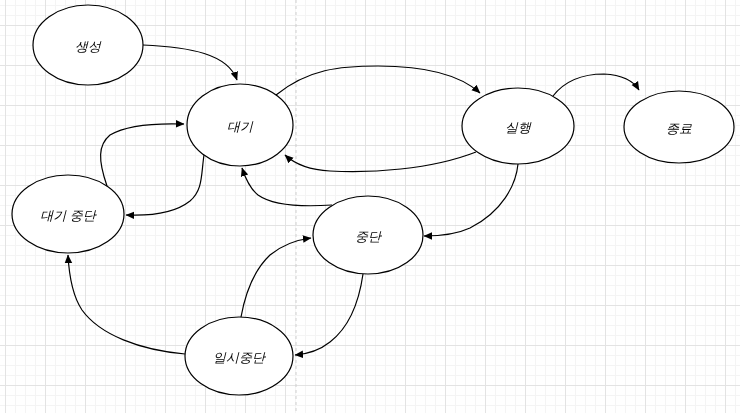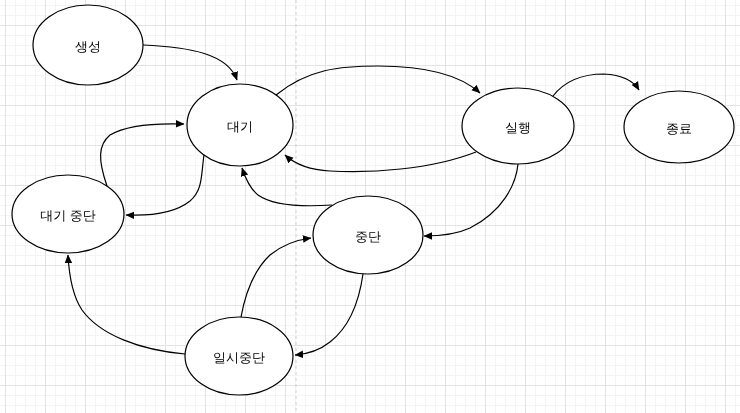--- a/index.html
+++ b/index.html
@@ -14,20 +14,21 @@
     overflow: hidden;
     background-color: #ffffff;
     
     background-image:
       linear-gradient(to bottom, #e3e3e3 1px, transparent 1px),
       linear-gradient(to right,  #e3e3e3 1px, transparent 1px),
       linear-gradient(to bottom, #f4f4f4 1px, transparent 1px),
       linear-gradient(to right,  #f4f4f4 1px, transparent 1px);
     background-size: 40px 40px, 40px 40px, 10px 10px, 10px 10px;
     background-position: 0 25px, 5px 0, 0 5px, 5px 0;
+    font-style: italic;
   }
   svg.diagram {
     position: absolute;
     inset: 0;
     display: block;
   }
   .node-ellipse {
     fill: #ffffff;
     stroke: #000000;
     stroke-width: 1.2;

